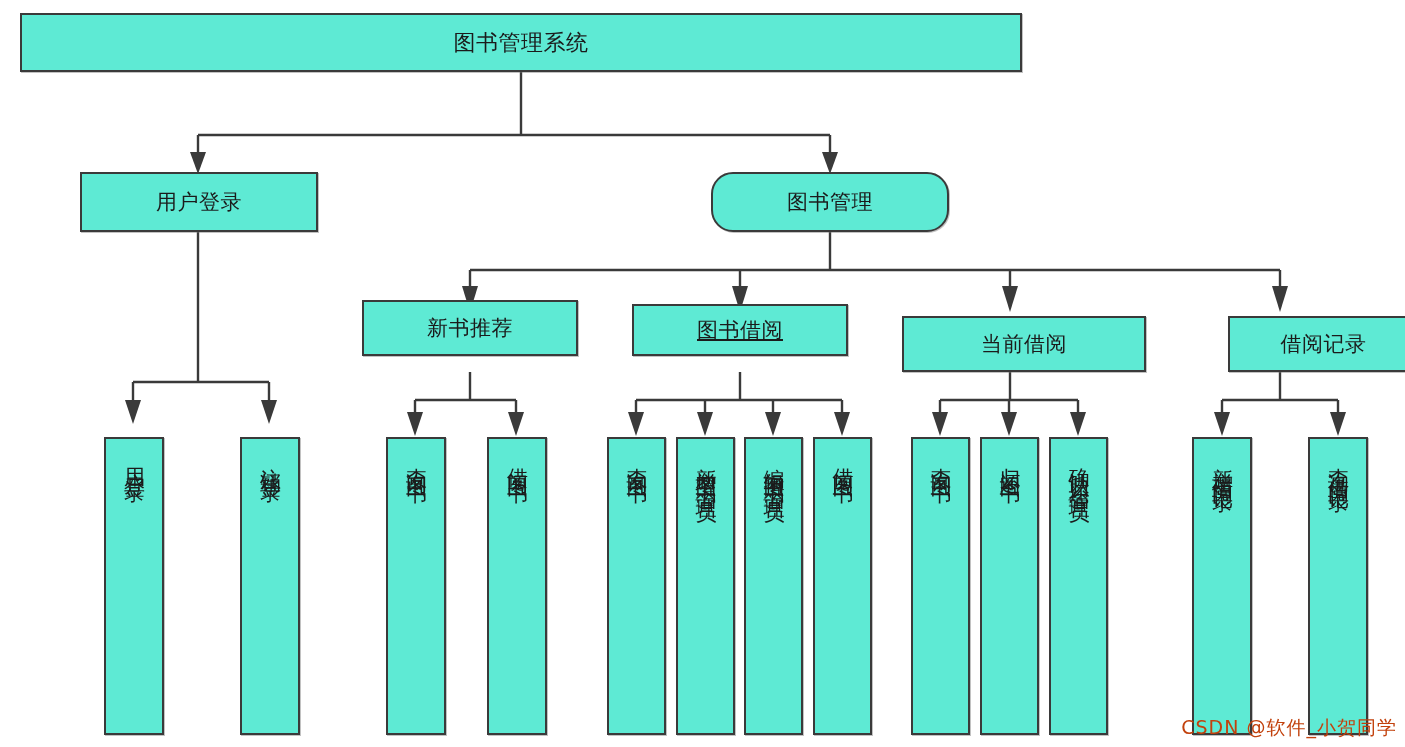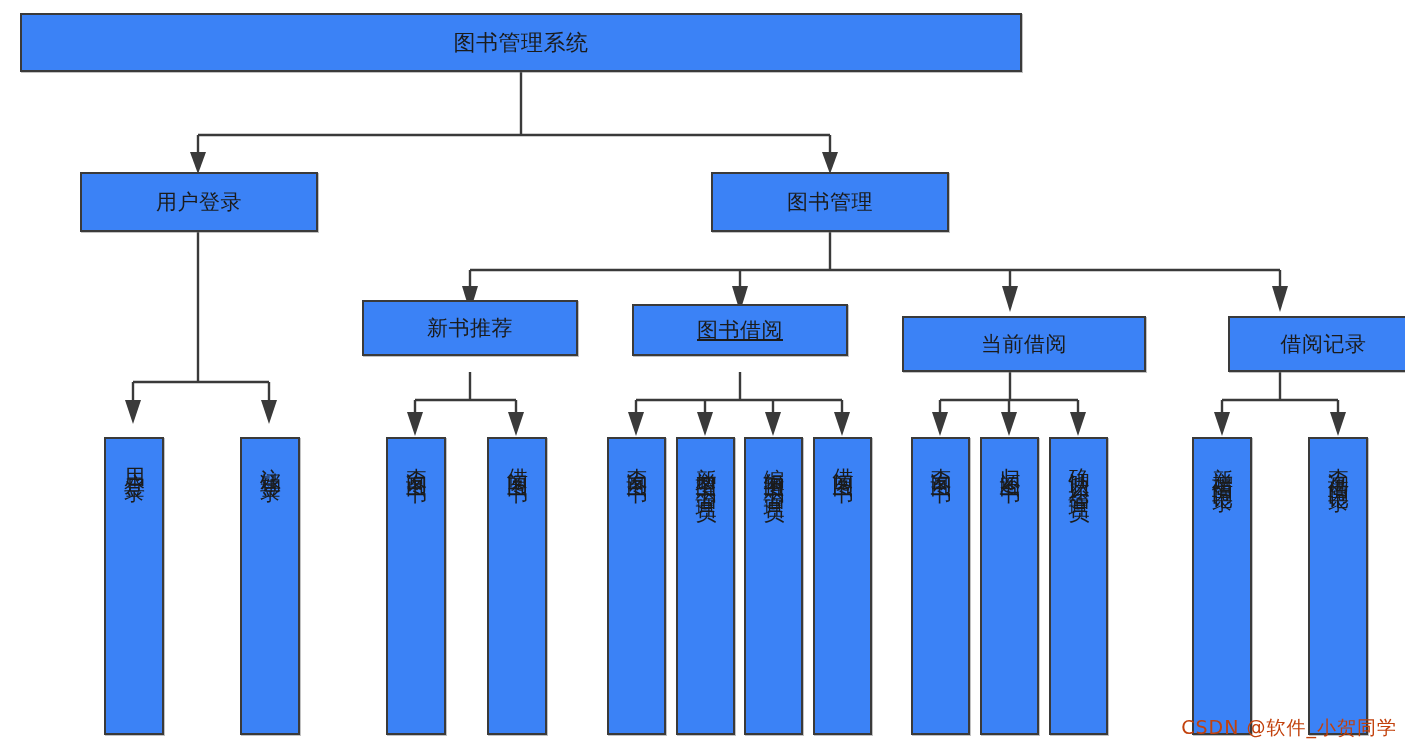--- a/index.html
+++ b/index.html
@@ -10,21 +10,21 @@
     font-family:"DejaVu Sans","Liberation Sans",sans-serif;
     overflow:hidden;
     position:relative;
   }
   #diagram{
     position:absolute;left:0;top:0;width:1405px;height:747px;
   }
   .node{
     position:absolute;
     box-sizing:border-box;
-    background:#3b82f6;
+    background:#5eead4;
     border:2px solid #3a3a3a;
     display:flex;
     align-items:center;
     justify-content:center;
     color:#1b1b1b;
     box-shadow:1px 1px 0 rgba(120,120,120,.45);
   }
   .node .label{
     white-space:pre;
     line-height:1.18;
@@ -134,21 +134,21 @@
     <polygon points="1330,412 1346,412 1338,436"></polygon>
   </svg>
 
   <div class="node h root" style="left:20px;top:13px;width:1002px;height:59px;">
     <span class="label">图书管理系统</span>
   </div>
 
   <div class="node h" style="left:80px;top:172px;width:238px;height:60px;">
     <span class="label">用户登录</span>
   </div>
-  <div class="node h" style="left:711px;top:172px;width:238px;height:60px;">
+  <div class="node h" style="left:711px;top:172px;width:238px;height:60px;border-radius:22px;">
     <span class="label">图书管理</span>
   </div>
 
   <div class="node h" style="left:362px;top:300px;width:216px;height:56px;">
     <span class="label">新书推荐</span>
   </div>
   <div class="node h" style="left:632px;top:304px;width:216px;height:52px;text-decoration:underline;">
     <span class="label">图书借阅</span>
   </div>
   <div class="node h" style="left:902px;top:316px;width:244px;height:56px;">

